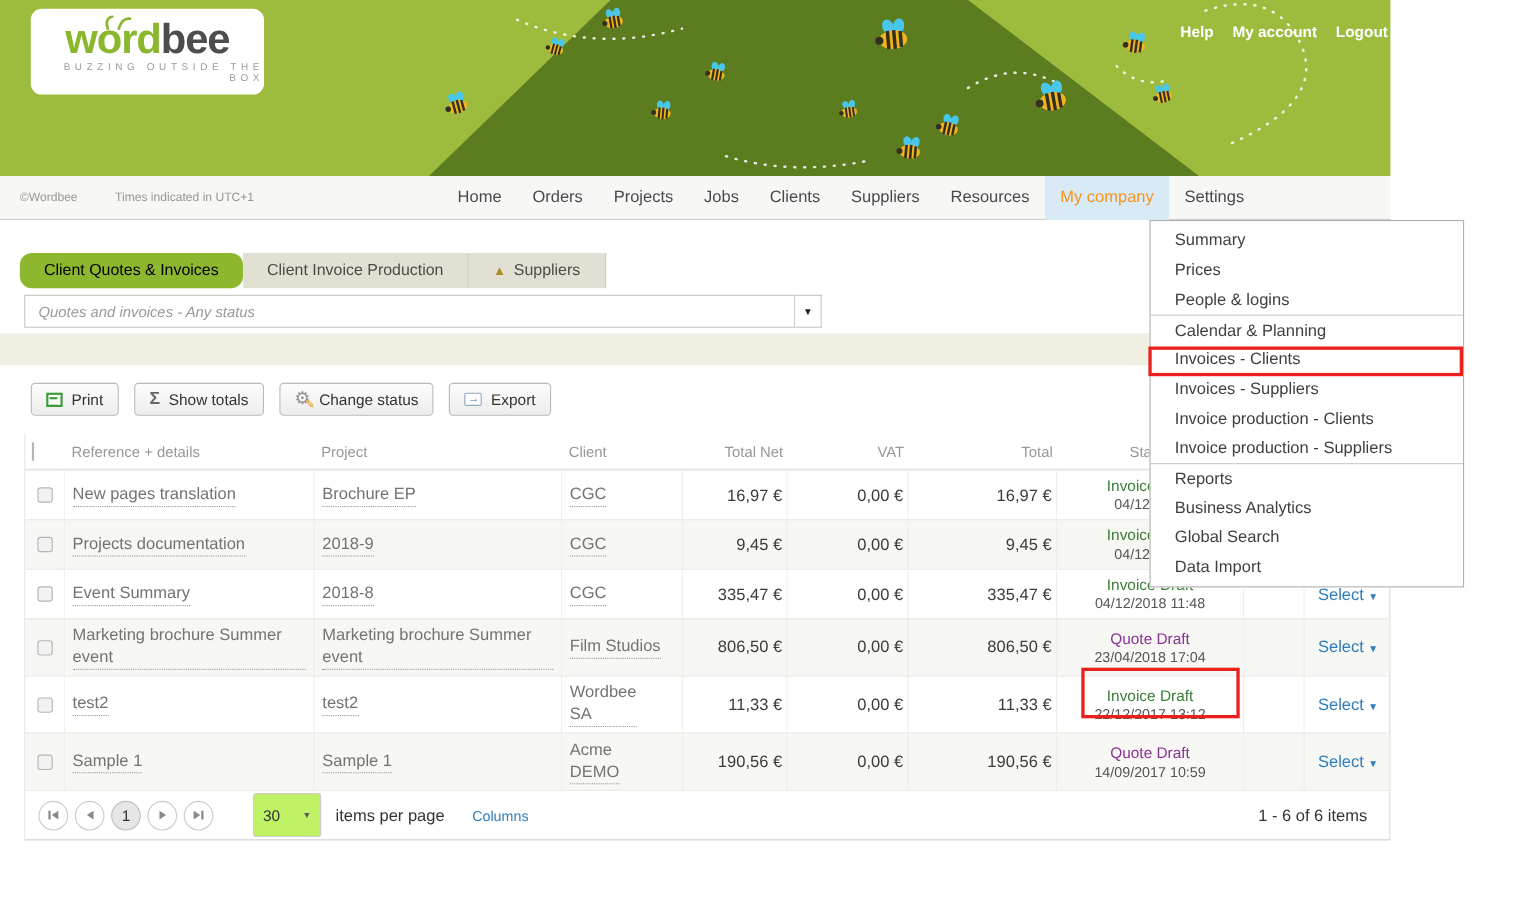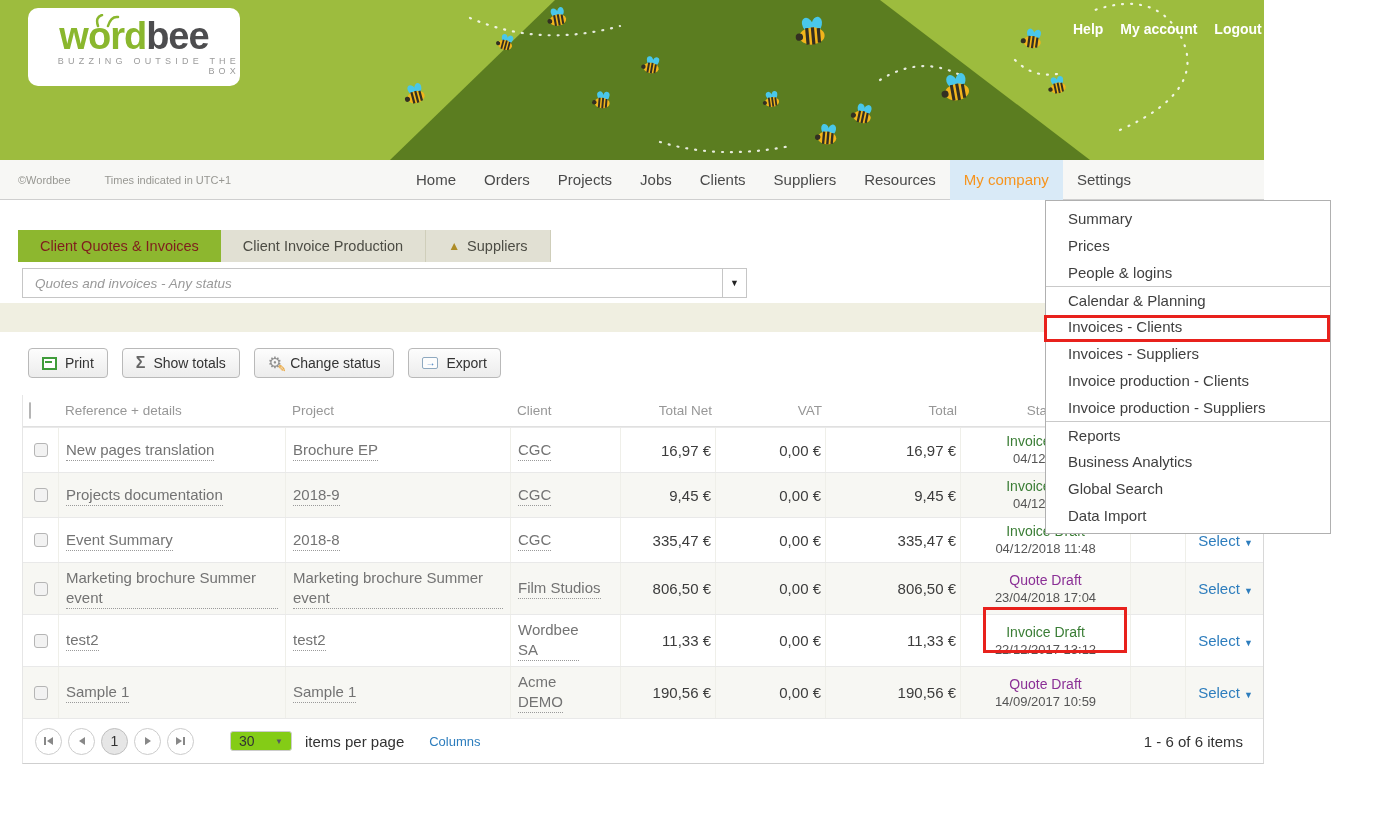--- a/index.html
+++ b/index.html
@@ -22,21 +22,21 @@
   .navbar { position:relative; width:1264px; height:40px; background:#f7f7f5; border-bottom:1px solid #cfcfcf; }
   .meta { position:absolute; left:18px; top:14px; font-size:11px; color:#979792; display:flex; gap:34px; }
   .nav-items { position:absolute; left:402px; top:0; height:40px; display:flex; }
   .nav-item { padding:0 14px; line-height:40px; font-size:15px; color:#4a4a4a; cursor:pointer; white-space:nowrap; }
   .nav-item.active { background:#d9eaf7; color:#f7941d; }
 
   
   .tabs { margin:30px 0 0 18px; display:flex; }
   .tab { height:32px; line-height:32px; padding:0 22px; font-size:14.5px; background:#e1e0d3;
          color:#4c4c44; border-right:1px solid #cfceba; cursor:pointer; display:flex; align-items:center; gap:7px; }
-  .tab.active { background:#8db72f; color:#7f1d1d; border-right:none; }
+  .tab.active { background:#8db72f; color:#000000; border-right:none;border-radius:11px; }
   .tab-arrow-icon { color:#ad8c26; font-size:12px; line-height:1; }
   .filter-row { margin:6px 0 0 22px; display:flex; }
   .filter-box { width:701px; height:30px; border:1px solid #c6c6c6; background:#fff; display:flex;
                 align-items:center; padding-left:12px; font-style:italic; color:#999; font-size:13.5px; cursor:pointer; }
   .filter-arrow { width:24px; height:30px; border:1px solid #c6c6c6; border-left:none; background:#fff;
                   display:flex; align-items:center; justify-content:center; font-size:9px; color:#222; cursor:pointer; }
   .band { width:1264px; height:29px; background:#f0efe1; margin-top:5px; }
 
   
   .toolbar { margin:16px 0 0 28px; display:flex; gap:14px; }
@@ -78,21 +78,21 @@
   .sel .dn { font-size:9px; margin-left:4px; }
 
   
   .pager { display:flex; align-items:center; height:45px; border-top:1px solid #e9e9e9; padding-left:12px; }
   .pcircle { width:27px; height:27px; border-radius:50%; border:1px solid #ccc; background:#fff; margin-right:6px;
              display:flex; align-items:center; justify-content:center; gap:1px; color:#888; cursor:pointer; }
   .pcircle.current { background:#e6e6e6; border-color:#c0c0c0; color:#333; font-size:14px; }
   .tri-l { width:0; height:0; border-top:4px solid transparent; border-bottom:4px solid transparent; border-right:6px solid #888; }
   .tri-r { width:0; height:0; border-top:4px solid transparent; border-bottom:4px solid transparent; border-left:6px solid #888; }
   .pbar { width:2px; height:8px; background:#888; }
-  .psize { width:62px; height:20px; border:1px solid #ccc; border-radius:3px; background:#84cc16; display:flex;
+  .psize { width:62px; height:40px; border:1px solid #ccc; border-radius:3px; background:#bef264; display:flex;
            align-items:center; justify-content:space-between; padding:0 8px; margin:0 13px 0 30px; font-size:14px; color:#333; cursor:pointer; }
   .psize .dn { font-size:8px; color:#556; }
   .ipp { font-size:15px; color:#333; }
   .columns-link { margin-left:25px; color:#2d7dbd; font-size:13px; cursor:pointer; }
   .count { margin-left:auto; margin-right:20px; font-size:15px; color:#333;text-align:center; }
 
   
   .company-menu { position:absolute; left:1045px; top:200px; width:286px; background:#fff;
                   border:1px solid #b0b0b0; padding:4px 0; z-index:10; }
   .menu-item { height:27px; line-height:27px; padding-left:22px; font-size:15px; color:#3f3f3f; cursor:pointer; }

